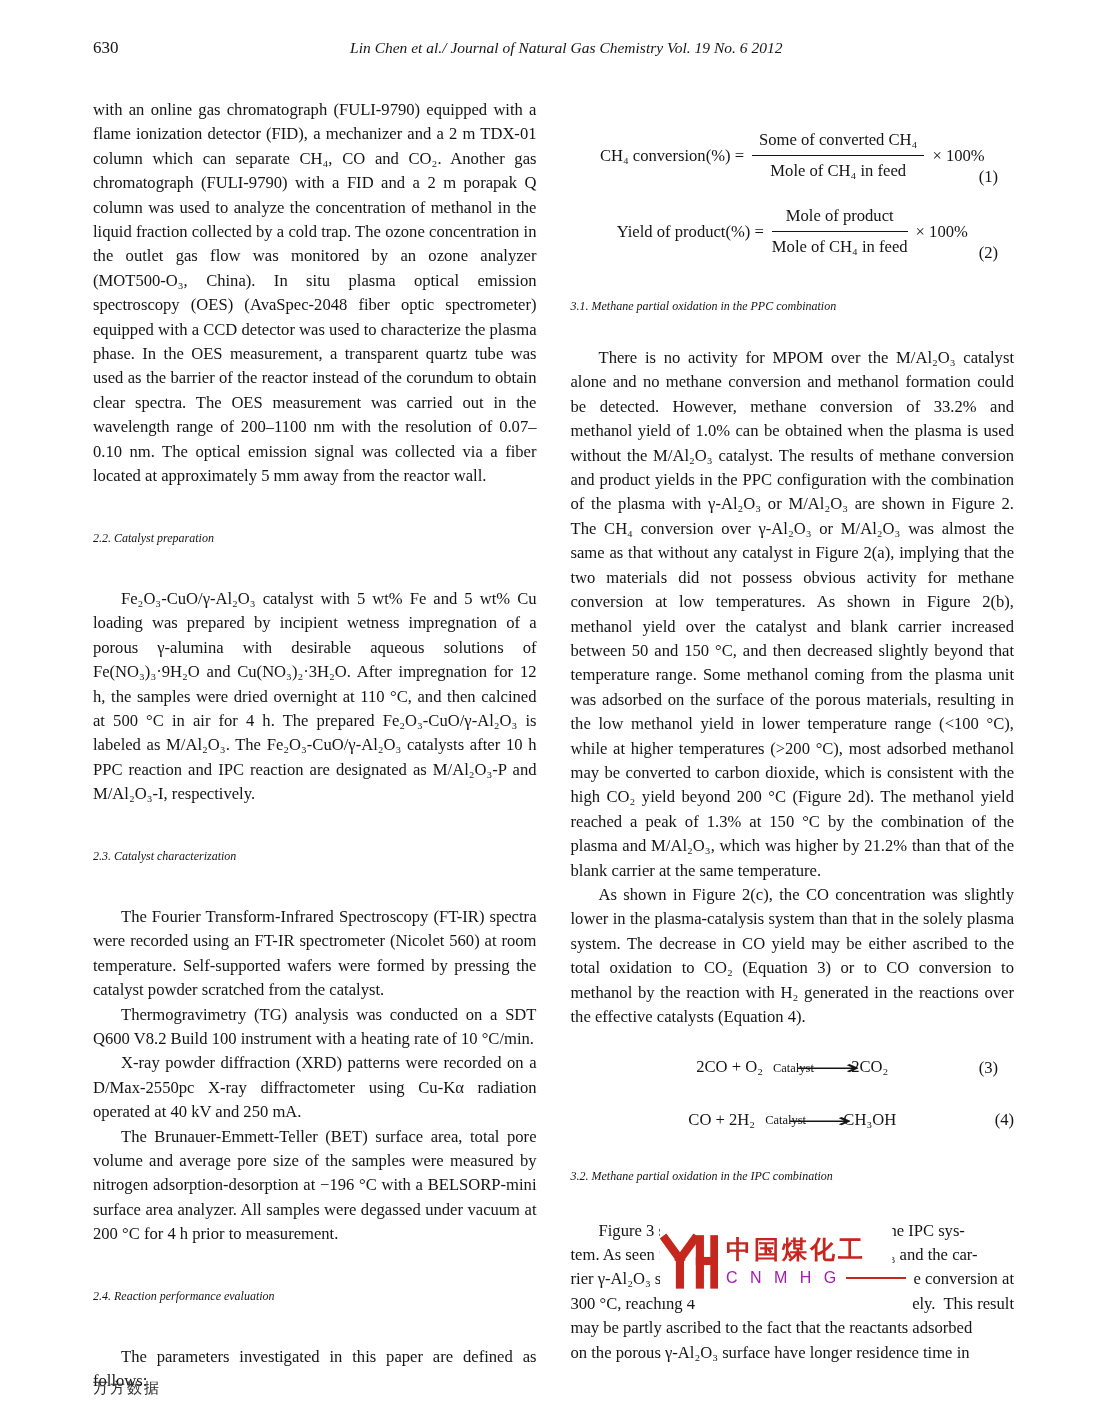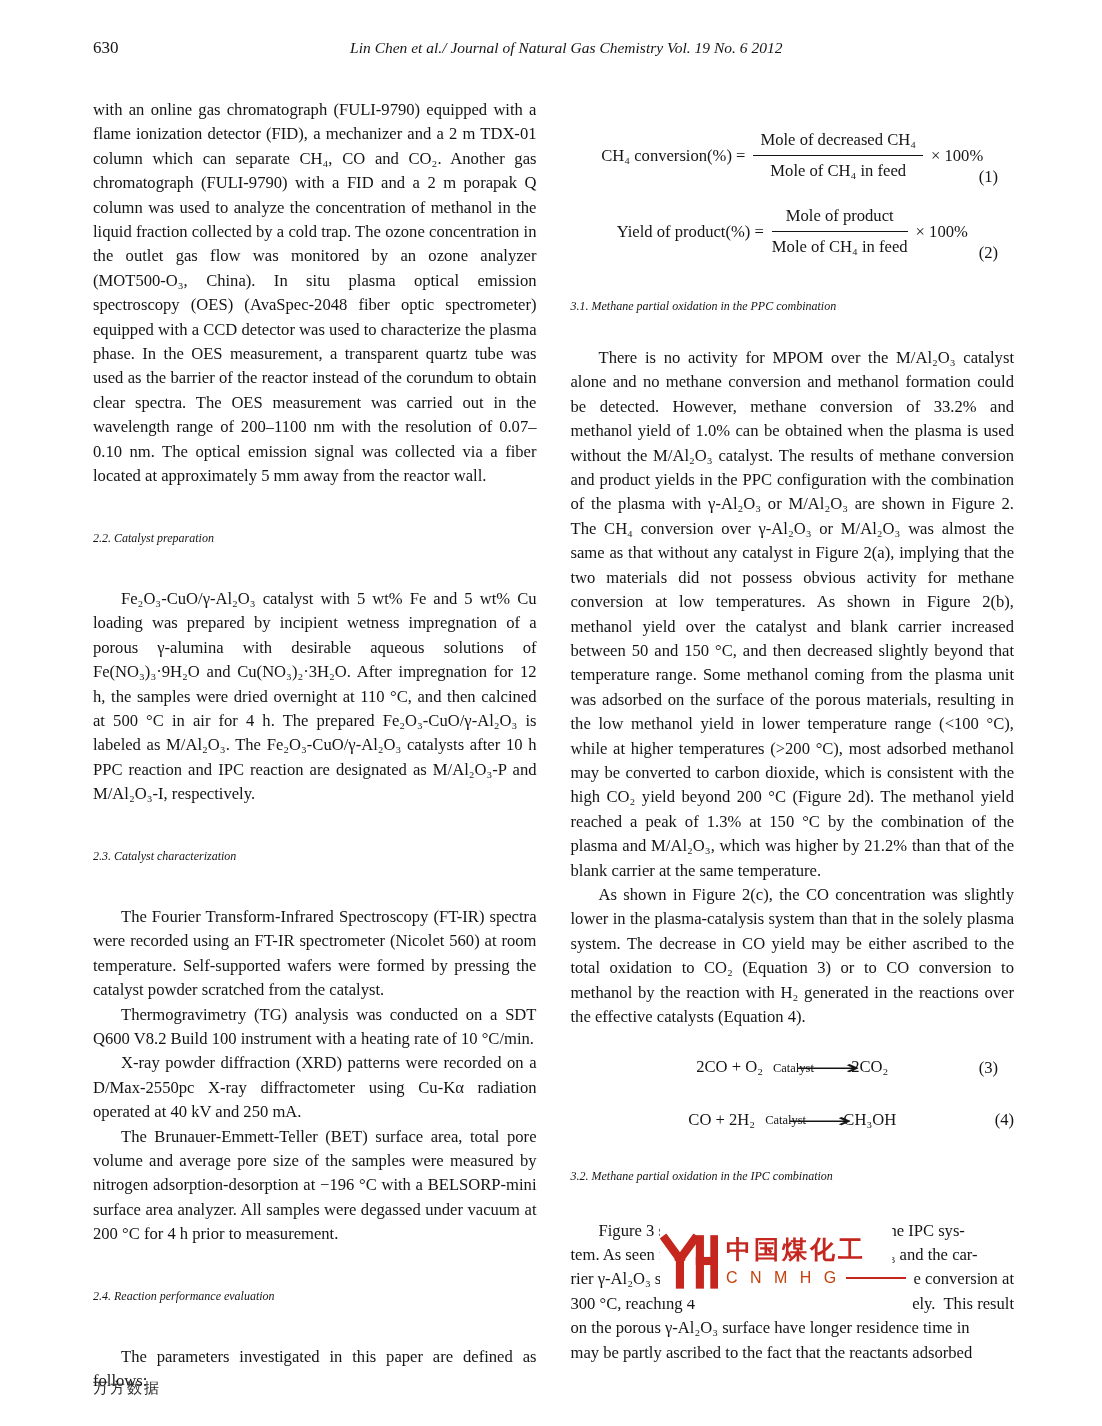--- a/index.html
+++ b/index.html
@@ -68,21 +68,21 @@
     position:absolute; left:660px; top:1222px; width:232px; height:78px;
     background:#ffffff; display:flex; align-items:center; gap:8px; z-index:5;
   }
   .cnmhg-logo { flex:0 0 auto; display:block; }
   .cnmhg-texts { display:flex; flex-direction:column; }
   .cnmhg-cn {
     color:#c5271f; font-size:25px; font-weight:bold; letter-spacing:3px;
     line-height:30px; white-space:nowrap;
   }
   .cnmhg-latin-row { display:flex; align-items:center; margin-top:4px; }
-  .cnmhg-latin { color:#c2410c; font-family:"Liberation Sans",sans-serif; font-size:16px; letter-spacing:4px; white-space:nowrap; }
+  .cnmhg-latin { color:#a21caf; font-family:"Liberation Sans",sans-serif; font-size:16px; letter-spacing:4px; white-space:nowrap; }
   .cnmhg-line { flex:1; height:2px; background:#c5271f; margin-left:6px; min-width:60px; }
 
   .wanfang-watermark {
     position:absolute; left:93px; top:1379px;
     font-size:15px; color:#2a2a2a; letter-spacing:2px;
   }
 </style>
 </head>
 <body>
 
@@ -110,21 +110,21 @@
       <h3 class="subsection">2.4.  Reaction performance evaluation</h3>
       <p class="para">The parameters investigated in this paper are defined as follows:</p>
     </div>
 
     <div class="col">
 
       <div class="equation eq-frac" style="margin-top:30px;">
         <span class="eq-body">
           <span class="eq-lhs">CH₄ conversion(%) =</span>
           <span class="frac">
-            <span class="frac-num">Mole of decreased CH₄</span>
+            <span class="frac-num">Some of converted CH₄</span>
             <span class="frac-den">Mole of CH₄ in feed</span>
           </span>
           <span class="eq-suffix">× 100%</span>
         </span>
         <span class="eq-number">(1)</span>
       </div>
 
       <div class="equation eq-frac" style="margin-bottom:34px;">
         <span class="eq-body">
           <span class="eq-lhs">Yield of product(%) =</span>
@@ -180,25 +180,25 @@
         </div>
         <div class="line">
           <span class="lft">rier γ-Al₂O₃ show</span>
             <span class="rgt">e conversion at</span>
         </div>
         <div class="line">
           <span class="lft">300 °C, reaching 4</span>
             <span class="rgt">ely.  This result</span>
         </div>
         <div class="line full">
+          <span class="lft">may be partly ascribed to the fact that the reactants adsorbed</span>
+            <span class="rgt"></span>
+        </div>
+        <div class="line full">
           <span class="lft">on the porous γ-Al₂O₃ surface have longer residence time in</span>
-            <span class="rgt"></span>
-        </div>
-        <div class="line full">
-          <span class="lft">may be partly ascribed to the fact that the reactants adsorbed</span>
             <span class="rgt"></span>
         </div>
       </div>
 
     </div>
   </div>
 
   <div class="cnmhg-watermark">
     <svg class="cnmhg-logo" width="58" height="58" viewBox="0 0 64 64">
       <g fill="none" stroke="#c5271f" stroke-width="9" stroke-linecap="square">

